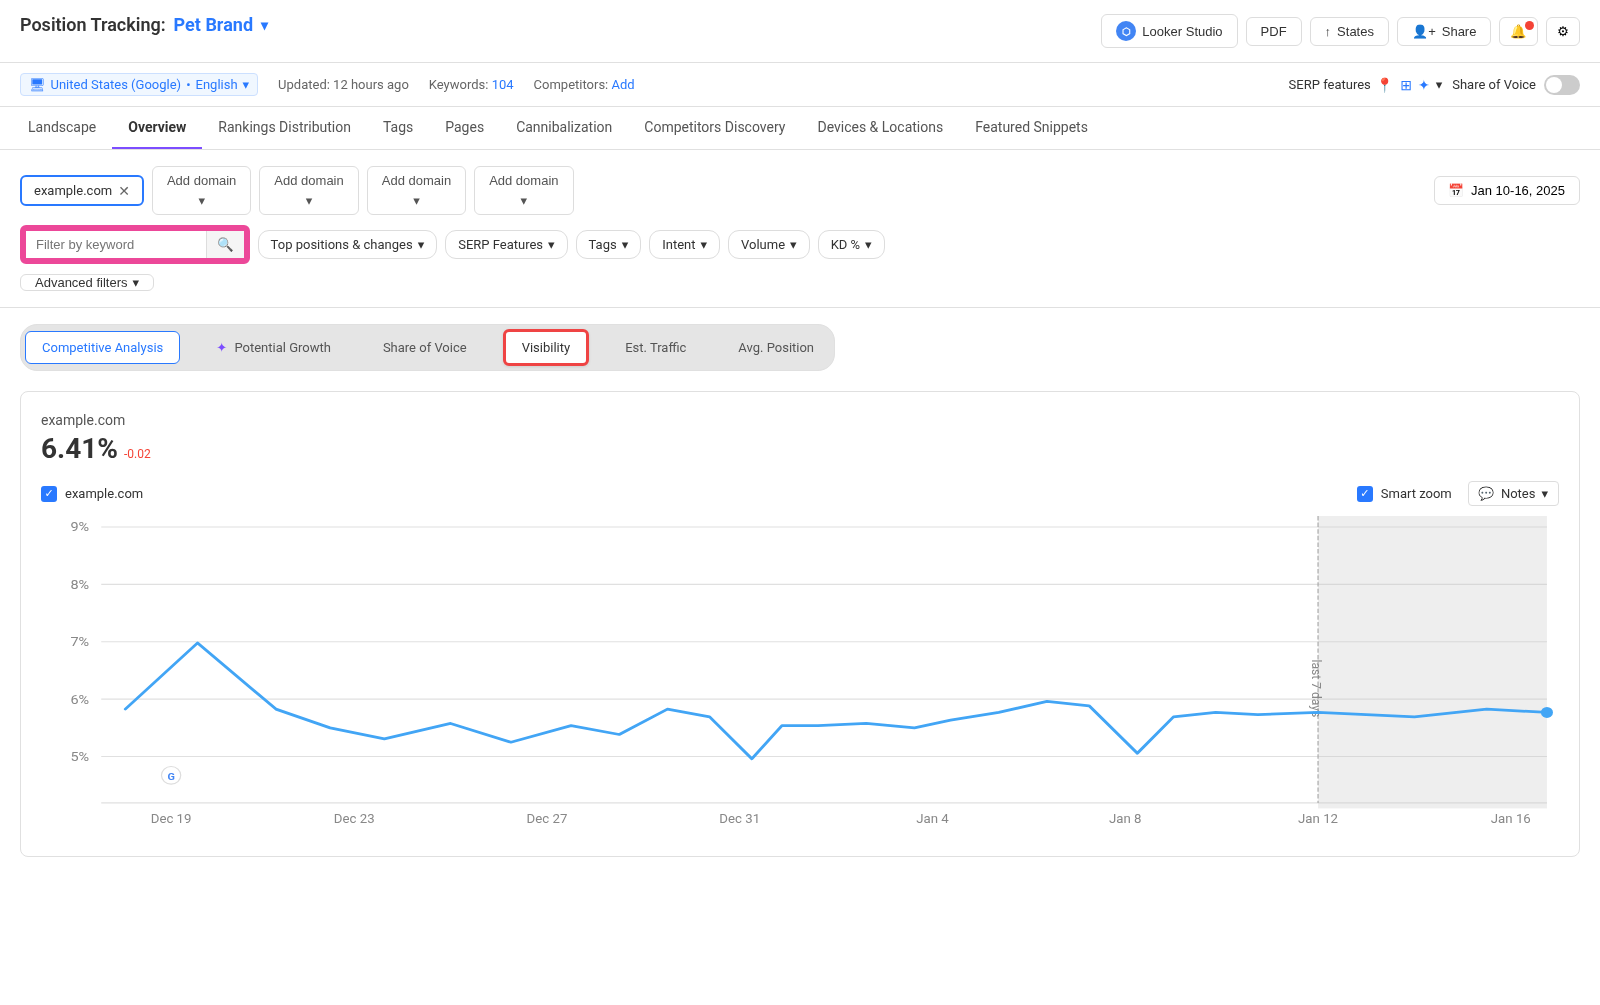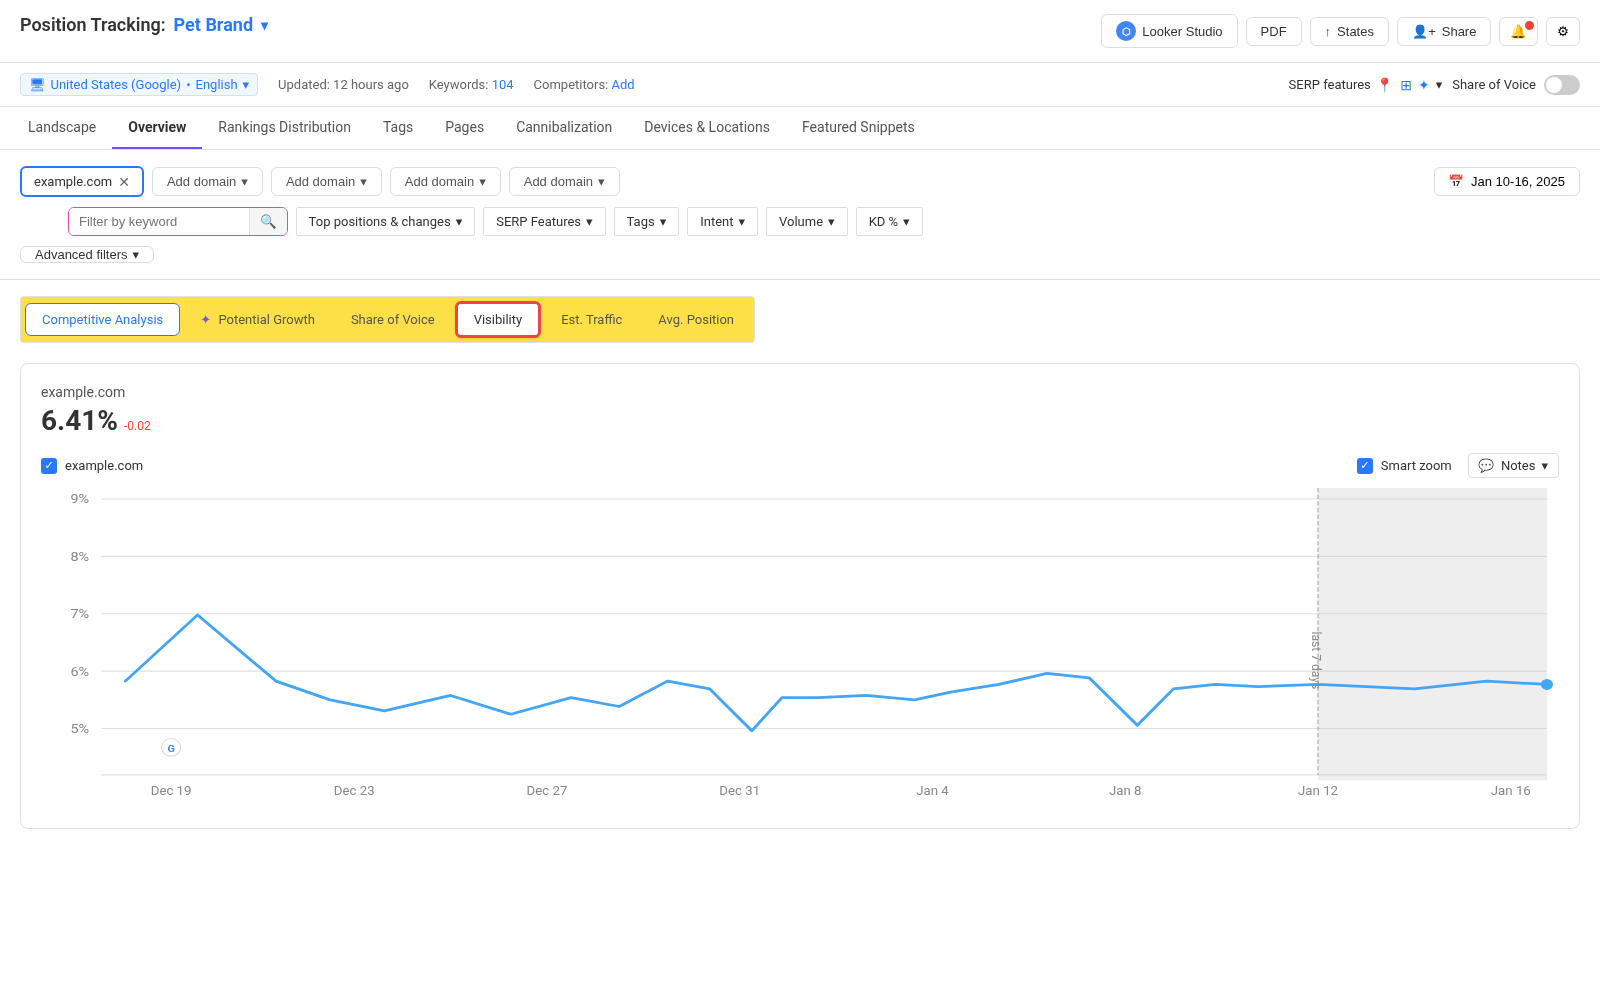--- a/index.html
+++ b/index.html
@@ -35,33 +35,33 @@
     .nav-tabs { display: flex; align-items: center; padding: 0 12px; border-bottom: 1px solid #e0e0e0; background: #fff; }
     .nav-tab { padding: 12px 16px; font-size: 14px; color: #555; cursor: pointer; border-bottom: 2px solid transparent; white-space: nowrap; }
     .nav-tab.active { color: #333; font-weight: 700; border-bottom: 2px solid #7c4dff; }
     
     
     .filter-section { padding: 16px 20px; background: #fff; border-bottom: 1px solid #e0e0e0; }
     .filter-row1 { display: flex; align-items: center; justify-content: space-between; margin-bottom: 10px; }
     .filter-row1-left { display: flex; align-items: center; gap: 8px; }
     .domain-chip { display: flex; align-items: center; gap: 6px; padding: 6px 12px; border: 2px solid #2979FF; border-radius: 6px; background: #fff; font-size: 13px; }
     .chip-remove { cursor: pointer; color: #666; font-size: 14px; line-height: 1; }
-    .add-domain-btn { display: flex; align-items: center; gap: 5px; padding: 6px 14px; border: 1px solid #ddd; border-radius: 6px; font-size: 13px; cursor: pointer; background: #fff; color: #555; }
+    .add-domain-btn { display: flex; align-items: center; gap: 5px; padding: 6px 14px; border: 1px solid #ddd; border-radius: 6px; font-size: 13px; cursor: pointer; background: #fff; color: #555; flex-direction: column; }
     .date-btn { display: flex; align-items: center; gap: 6px; padding: 6px 14px; border: 1px solid #ddd; border-radius: 6px; font-size: 13px; cursor: pointer; background: #fff; }
     
     .filter-row2 { display: flex; align-items: center; gap: 8px; margin-bottom: 10px; }
-    .search-box { display: flex; align-items: flex-start; border: 1px solid #ec4899; border-radius: 6px; overflow: hidden; margin-left: 48px; }
+    .search-box { display: flex; align-items: flex-start; border: 6px solid #ec4899; border-radius: 6px; overflow: hidden; }
     .search-input { border: none; outline: none; padding: 6px 10px; font-size: 13px; width: 180px; color: #999; }
     .search-btn { padding: 6px 10px; background: #f5f5f5; border: none; border-left: 1px solid #ddd; cursor: pointer; }
-    .filter-dropdown { display: flex; align-items: center; gap: 5px; padding: 6px 12px; border: 1px solid #ddd; border-radius: 2px; font-size: 13px; cursor: pointer; background: #fff; color: #333; white-space: nowrap; }
+    .filter-dropdown { display: flex; align-items: center; gap: 5px; padding: 6px 12px; border: 1px solid #ddd; border-radius: 11px; font-size: 13px; cursor: pointer; background: #fff; color: #333; white-space: nowrap; }
     .advanced-filters-btn { display: flex; align-items: center; gap: 5px; padding: 0 14px; border: 1px solid #ddd; border-radius: 6px; font-size: 13px; cursor: pointer; background: #fff; color: #333; }
     
     
     .main-content { padding: 16px 20px; }
-    .analysis-tabs { display: flex; align-items: center; gap: 4px; margin-bottom: 20px; padding: 4px; border: 1px solid #e0e0e0; border-radius: 4px; background: #fde047; width: fit-content; }
+    .analysis-tabs { display: flex; align-items: center; gap: 20px; margin-bottom: 20px; padding: 4px; border: 1px solid #e0e0e0; border-radius: 17px; background: #e5e5e5; width: fit-content; }
     .analysis-tab { padding: 8px 16px; border-radius: 6px; font-size: 13px; cursor: pointer; color: #555; white-space: nowrap; }
     .analysis-tab.active { background: #fff; color: #333; font-weight: 400; border: 3px solid #ef4444; box-shadow: 0 1px 3px rgba(0,0,0,0.1); }
     .analysis-tab.active-blue { background: #fff; color: #2979FF; border: 1px solid #2979FF; }
     .analysis-tab .sparkle { color: #7c4dff; margin-right: 4px; }
     
     
     .chart-section { border: 1px solid #e0e0e0; border-radius: 8px; padding: 20px; background: #fff; }
     .chart-header { margin-bottom: 16px; }
     .chart-domain { font-size: 14px; color: #555; margin-bottom: 4px; }
     .chart-value { display: flex; align-items: baseline; gap: 6px; }
@@ -160,20 +160,21 @@
     </div>
   </div>
 
   <div class="nav-tabs">
     <div class="nav-tab">Landscape</div>
     <div class="nav-tab active">Overview</div>
     <div class="nav-tab">Rankings Distribution</div>
     <div class="nav-tab">Tags</div>
     <div class="nav-tab">Pages</div>
     <div class="nav-tab">Cannibalization</div>
+    <div class="nav-tab">Competitors Discovery</div>
     <div class="nav-tab">Devices &amp; Locations</div>
     <div class="nav-tab">Featured Snippets</div>
   </div>
 
   <div class="filter-section">
     <div class="filter-row1">
       <div class="filter-row1-left">
         <div class="domain-chip">
           <span>example.com</span>
           <span class="chip-remove">✕</span>

